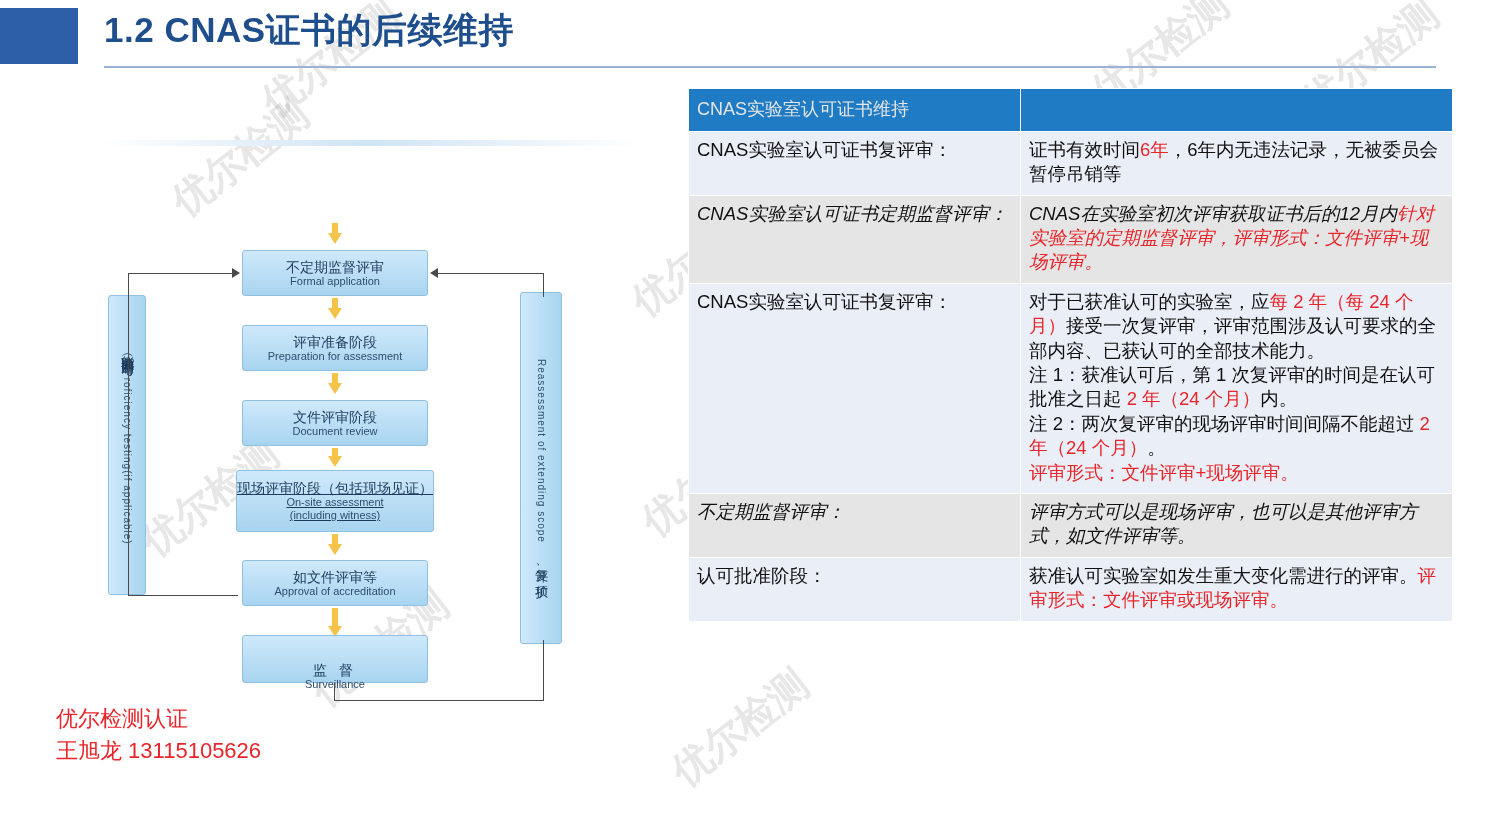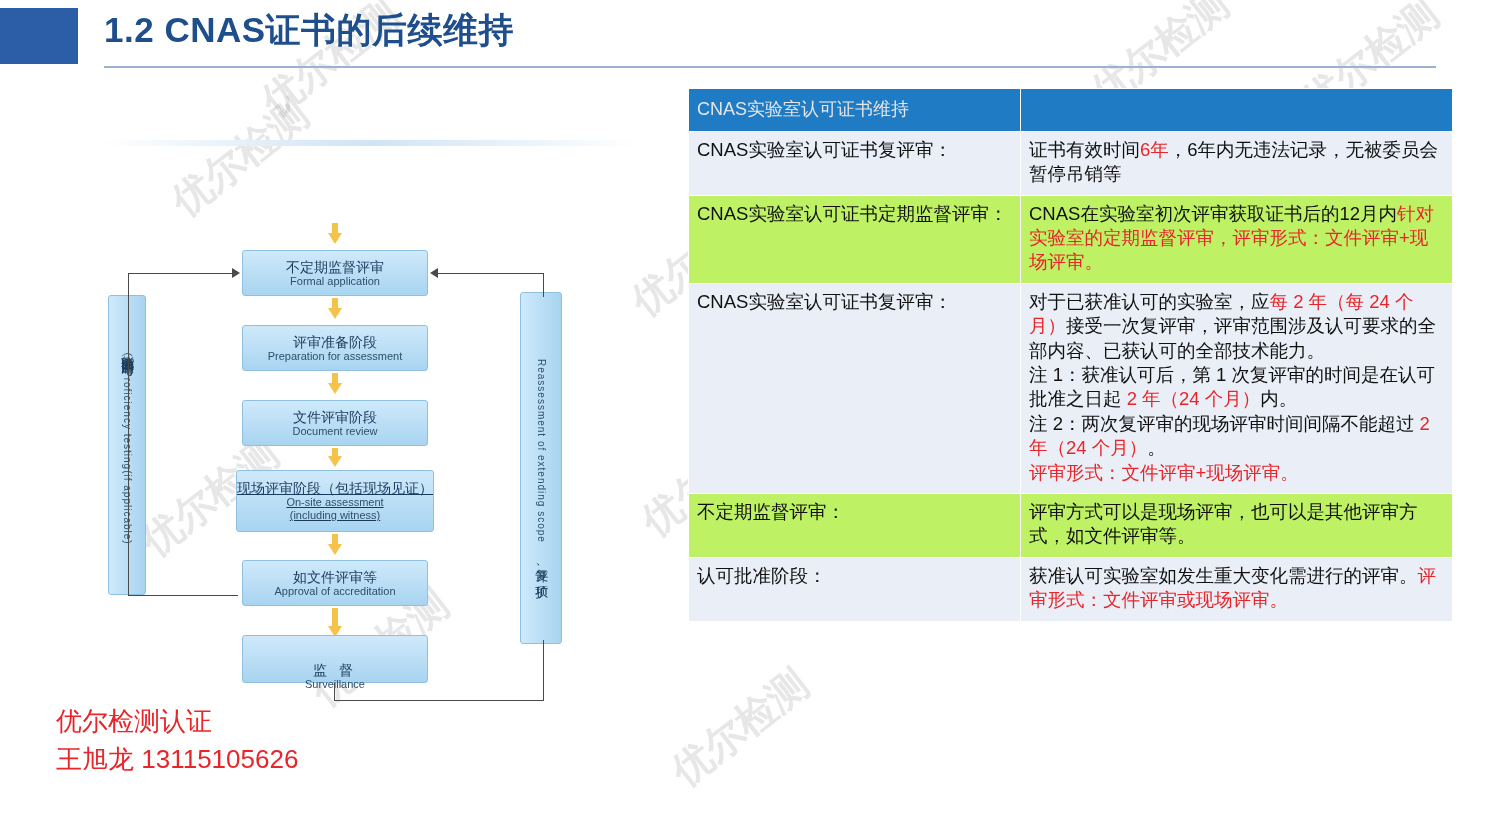--- a/index.html
+++ b/index.html
@@ -141,21 +141,21 @@
   }
   .arrow-right { border-left: 8px solid #4a4a4a; }
   .arrow-left { border-right: 8px solid #4a4a4a; }
 
   
   .contact {
     position: absolute;
     left: 56px;
     top: 703px;
     color: #e8252a;
-    font-size: 26px;
+    font-size: 22px;
     line-height: 1.45;
   }
 
   
   table.spec {
     position: absolute;
     left: 688px;
     top: 88px;
     width: 764px;
     border-collapse: collapse;
@@ -173,21 +173,21 @@
     background: #1f7bc4;
     color: #e5e5e5;
     text-align: left;
     font-size: 18px;
     padding: 9px 8px;
     font-weight: normal;
   }
   .col-a { width: 332px; }
   .col-b { width: 432px; }
   .row-light td { background: #e9eef7; }
-  .row-lighter td { background: #bef264; }
+  .row-lighter td { background: #e5e5e5; font-style: italic; }
   .red { color: #e8252a; }
 </style>
 </head>
 <body>
 
 <div class="slide">
 
   <div class="wm" style="left:160px; top:130px;">优尔检测</div>
   <div class="wm" style="left:250px; top:30px;">优尔检测</div>
   <div class="wm" style="left:130px; top:470px;">优尔检测</div>

